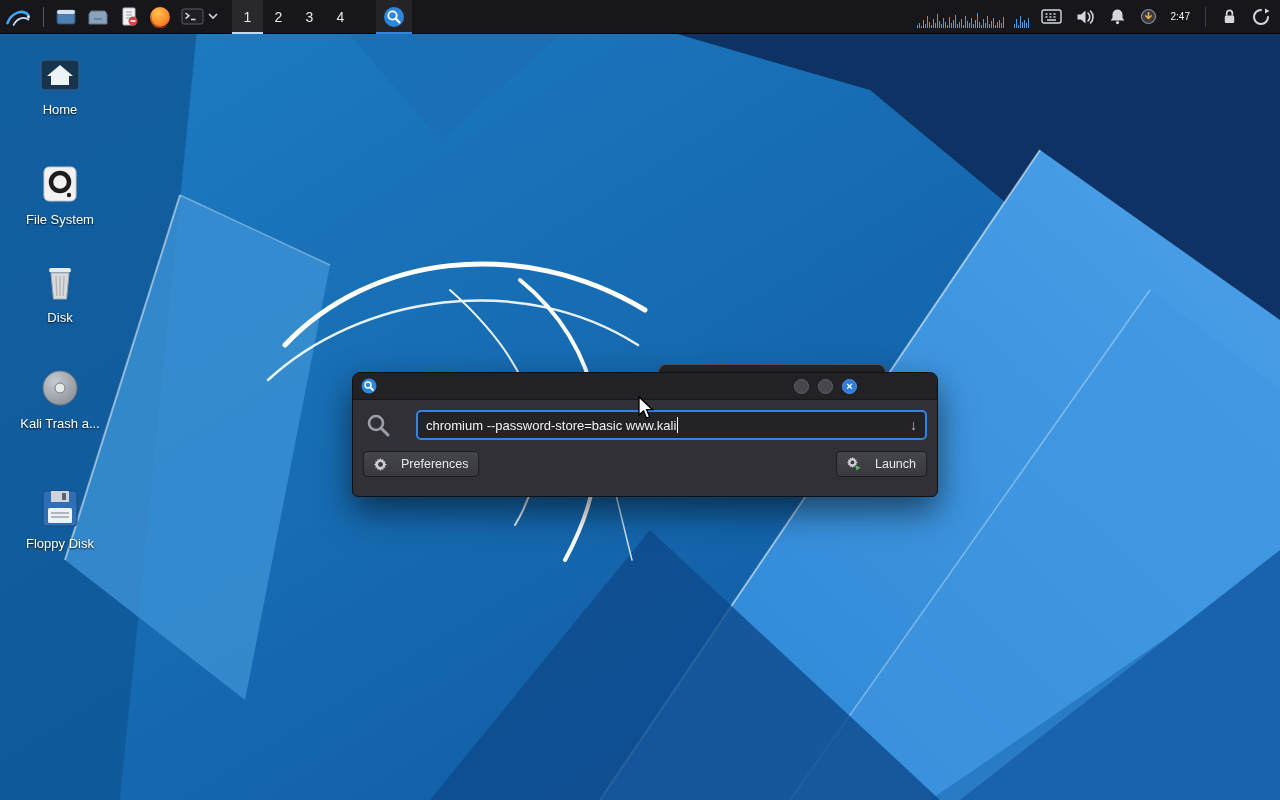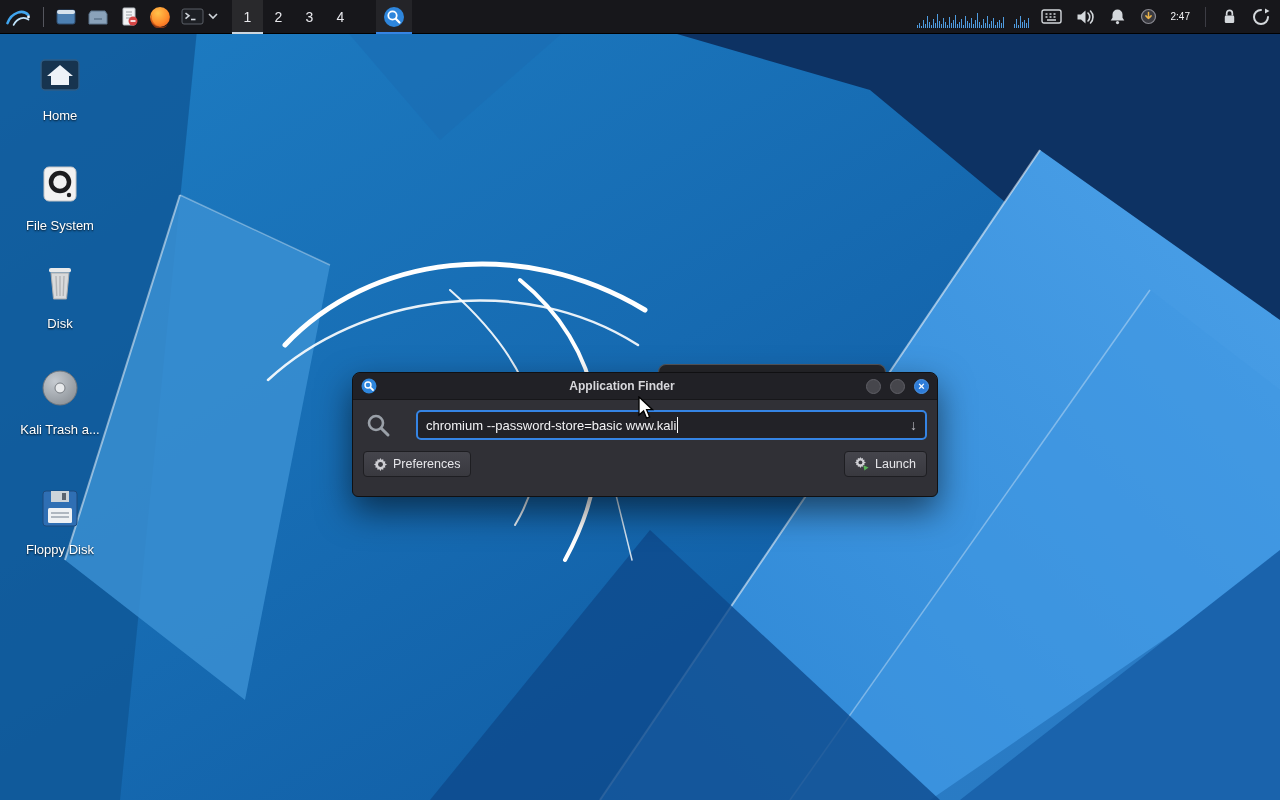--- a/index.html
+++ b/index.html
@@ -40,21 +40,21 @@
     background: rgba(255,255,255,0.06);
     box-shadow: inset 0 -2px 0 #3584e4;
   }
   .graph { height: 22px; display: flex; align-items: flex-end; gap: 1px; }
   .graph div { width: 1px; background: #4f9ce0; }
   .clock { font-size: 10px; color: #f2f2f4; padding: 0 2px; }
 
   
   .dicon {
     position: absolute; left: 12px; width: 96px; z-index: 2;
-    display: flex; flex-direction: column; align-items: center; gap: 12px;
+    display: flex; flex-direction: column; align-items: center; gap: 6px;
     cursor: default;
   }
   .dlabel {
     font-size: 13px; color: #fff; text-align: center;
     text-shadow: 0 1px 2px rgba(0,0,0,0.85);
     max-width: 96px; white-space: nowrap; overflow: hidden; text-overflow: ellipsis;
   }
 
   
   .ghost-window {
@@ -94,21 +94,21 @@
     background: #222227; border: 2px solid #3584e4; border-radius: 5px;
     display: flex; align-items: center; padding: 0 26px 0 8px;
     position: relative; font-size: 13px; color: #f2f2f4; cursor: text;
     white-space: nowrap; overflow: hidden;
   }
   .caret { width: 1px; height: 16px; background: #fff; margin-left: 1px; animation: blink 1.1s steps(1) infinite; }
   @keyframes blink { 50% { opacity: 0; } }
   .entry-arrow { position: absolute; right: 8px; top: 5px; color: #bcbcc2; font-size: 14px; line-height: 16px; cursor: default; }
   .btn-row { display: flex; justify-content: space-between; padding: 4px 10px 0 10px; }
   .btn {
-    display: inline-flex; align-items: center; gap: 6px;
+    display: inline-flex; align-items: center; gap: 14px;
     background: linear-gradient(#45454c, #39393f);
     border: 1px solid #1e1e22; border-radius: 4px;
     color: #e6e6ea; font-size: 12.5px; padding: 4px 10px; height: 26px;
     cursor: default; font-family: "Liberation Sans", sans-serif;
   }
 
   
   .cursor { position: absolute; left: 636px; top: 396px; z-index: 99; }
 </style>
 </head>
@@ -384,21 +384,20 @@
 
 <div class="ghost-window"></div>
 
 <div class="dialog">
   <div class="titlebar">
     <svg width="16" height="16" viewBox="0 0 16 16">
       <circle cx="8" cy="8" r="7.5" fill="#2e86dc"></circle>
       <circle cx="7" cy="7" r="3" fill="none" stroke="#fff" stroke-width="1.4"></circle>
       <line x1="9.3" y1="9.3" x2="12" y2="12" stroke="#fff" stroke-width="1.8" stroke-linecap="round"></line>
     </svg>
-    <div class="title">Application Finder</div>
     <div class="controls">
       <button class="circ"></button>
       <button class="circ"></button>
       <button class="circ close">×</button>
     </div>
   </div>
 
   <div class="search-row">
     <svg width="26" height="26" viewBox="0 0 26 26">
       <circle cx="11" cy="11" r="7" fill="none" stroke="#9aa0a8" stroke-width="2.6"></circle>

